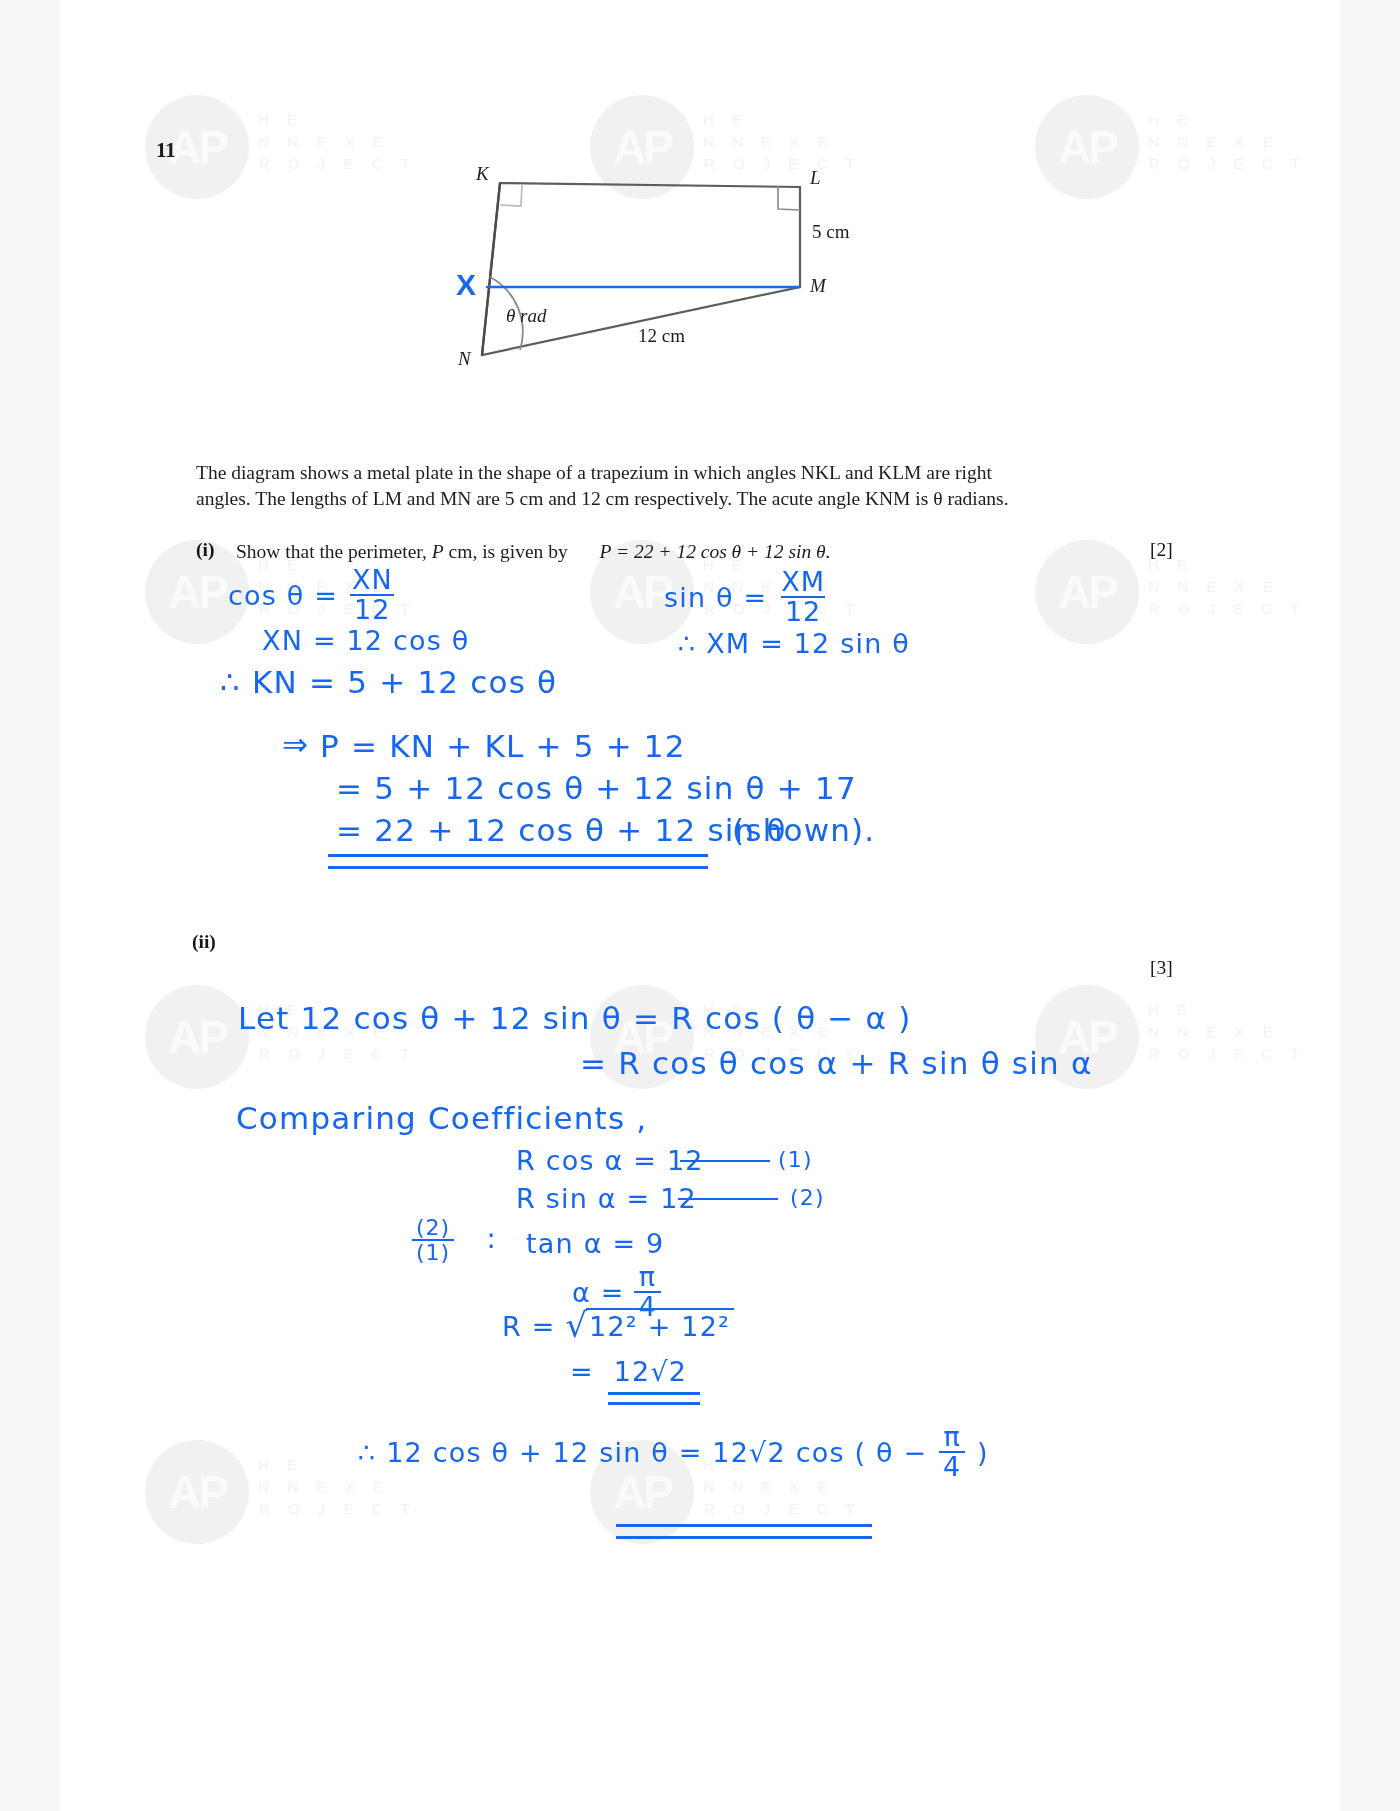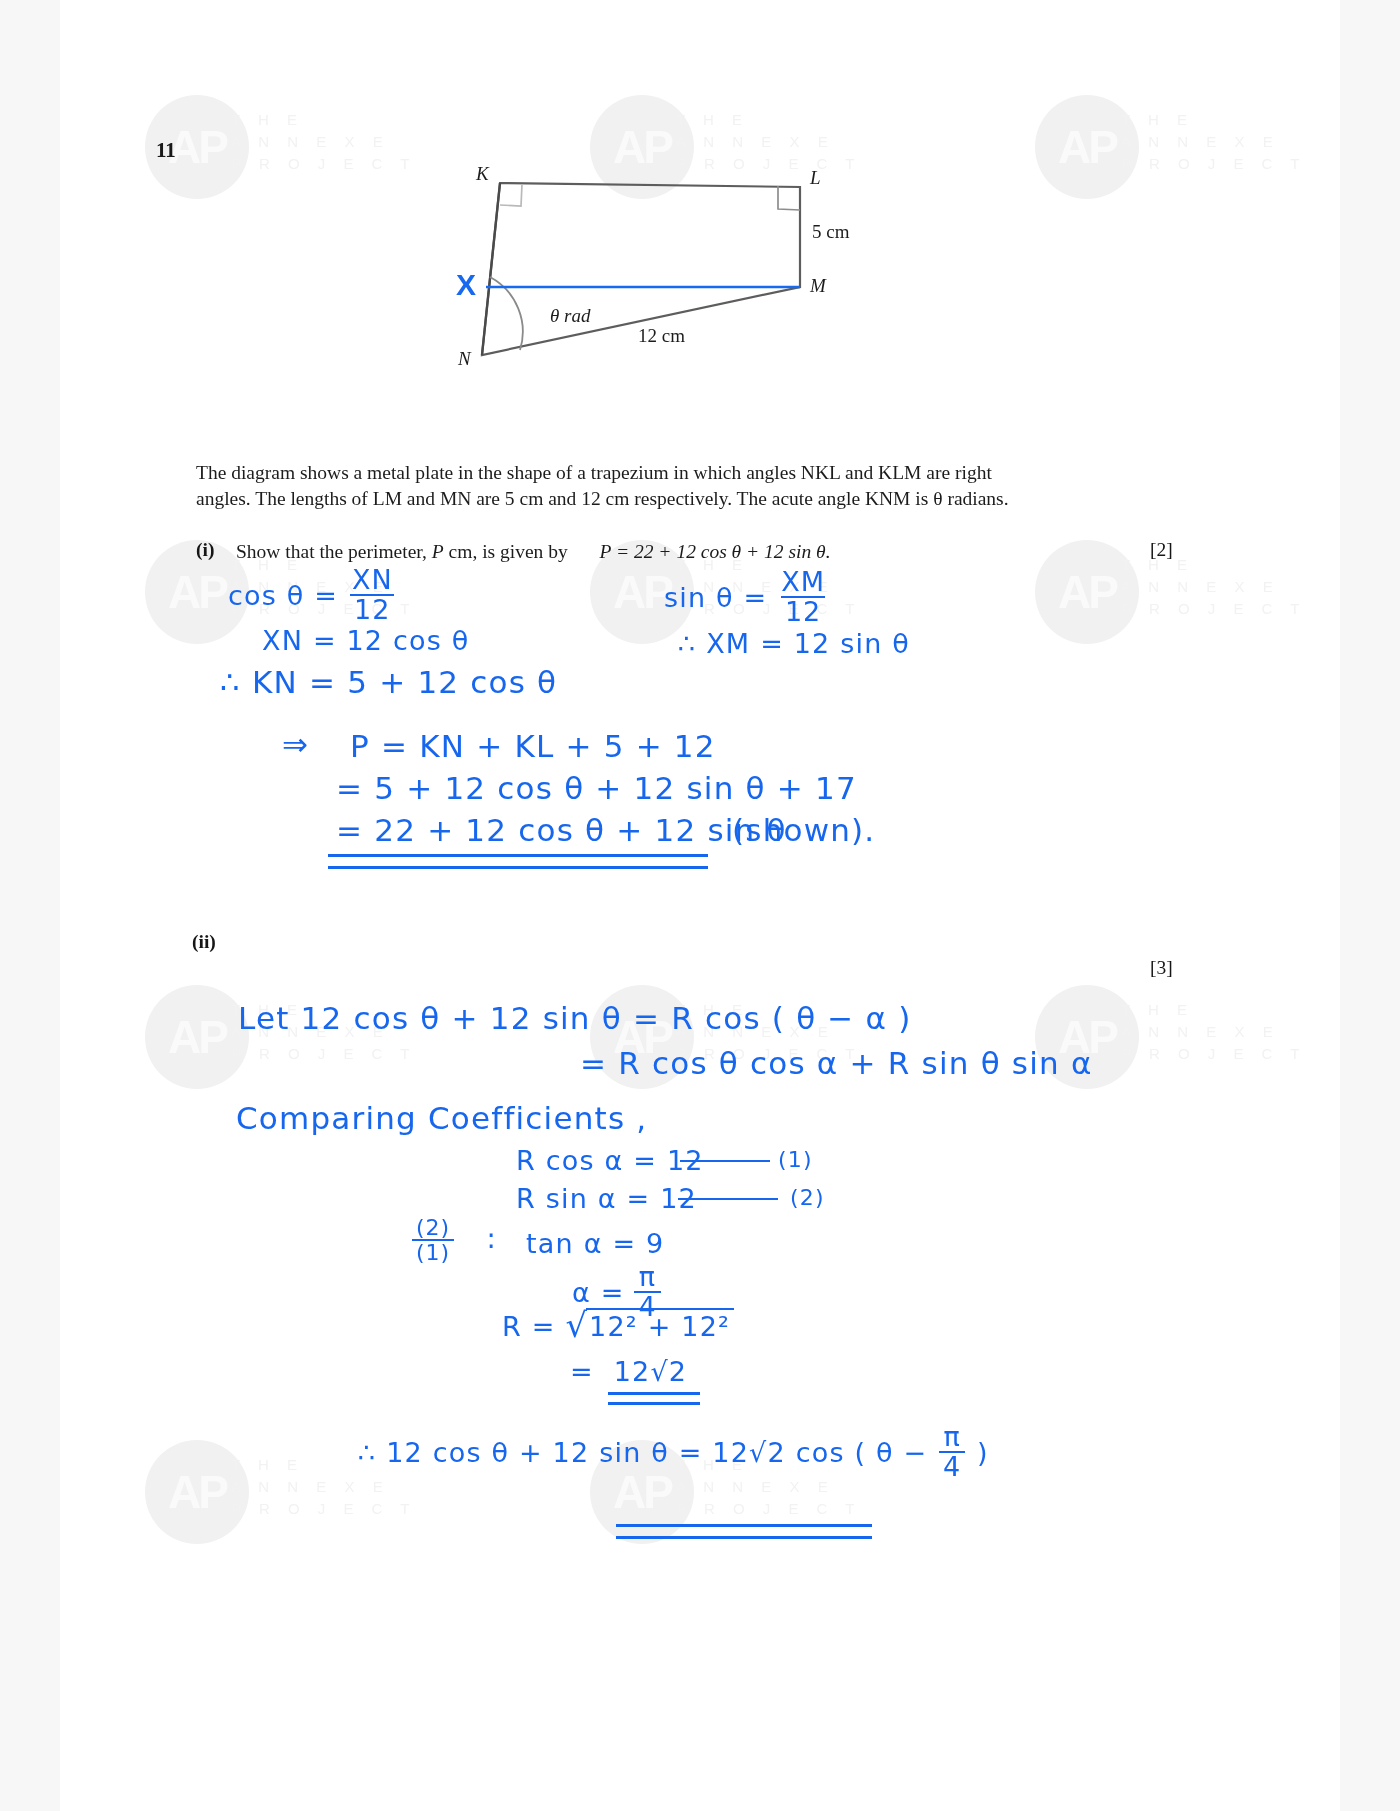--- a/index.html
+++ b/index.html
@@ -286,21 +286,21 @@
         <line x1="86" y1="122" x2="400" y2="122" stroke="#1769ef" stroke-width="2.6"></line>
       </svg>
 
       <div class="dlabel" style="left:76px; top:-2px;">K</div>
       <div class="dlabel" style="left:410px; top:2px;">L</div>
       <div class="dlabel" style="left:410px; top:110px;">M</div>
       <div class="dlabel" style="left:58px; top:183px;">N</div>
       <div class="xmark" style="left:56px; top:103px;">X</div>
       <div class="dmeas" style="left:412px; top:56px;">5 cm</div>
       <div class="dmeas" style="left:238px; top:160px;text-align:center;">12 cm</div>
-      <div class="dmeas" style="left:106px; top:140px; font-style:italic;margin-left:44px;">θ rad</div>
+      <div class="dmeas" style="left:106px; top:140px; font-style:italic;">θ rad</div>
     </div>
 
     <div class="printed" style="left:136px; top:460px; width:1012px;">
       <div>The diagram shows a metal plate in the shape of a trapezium in which angles NKL and KLM are right</div>
       <div>angles. The lengths of LM and MN are 5 cm and 12 cm respectively. The acute angle KNM is θ radians.</div>
     </div>
 
     <div class="qlabel" style="left:136px; top:539px;">(i)</div>
     <div class="printed" style="left:176px; top:539px; width:850px; text-align:left;">
       <span>Show that the perimeter, </span><i>P</i><span> cm, is given by</span>
@@ -323,21 +323,21 @@
         <span class="num">XM</span>
         <span class="den">12</span>
       </span>
     </div>
 
     <div class="hw" style="left:202px; top:625px;">XN = 12 cos θ</div>
     <div class="hw" style="left:618px; top:628px;">∴ XM = 12 sin θ</div>
     <div class="hw big" style="left:160px; top:664px;">∴  KN =  5 + 12 cos θ</div>
 
     <div class="hw big" style="left:222px; top:726px;">⇒</div>
-    <div class="hw big" style="left:290px; top:728px;">P =  KN  +  KL  + 5 + 12</div>
+    <div class="hw big" style="left:260px; top:728px;">P =  KN  +  KL  + 5 + 12</div>
     <div class="hw big" style="left:276px; top:770px;">=  5 + 12 cos θ  +  12 sin θ  + 17</div>
     <div class="hw big" style="left:276px; top:812px;">=  22  +  12 cos θ  +  12 sin θ</div>
     <div class="hw big" style="left:672px; top:812px;">(shown).</div>
     <div class="ul-blue" style="left:268px; top:854px; width:380px;"></div>
     <div class="ul-blue" style="left:268px; top:866px; width:380px;"></div>
 
     <div class="qlabel" style="left:132px; top:931px;">(ii)</div>
     <div class="marks" style="left:1090px; top:957px;">[3]</div>
 
     <div class="hw big" style="left:178px; top:1000px;">Let  12 cos θ  +  12 sin θ   =   R cos ( θ − α )</div>

